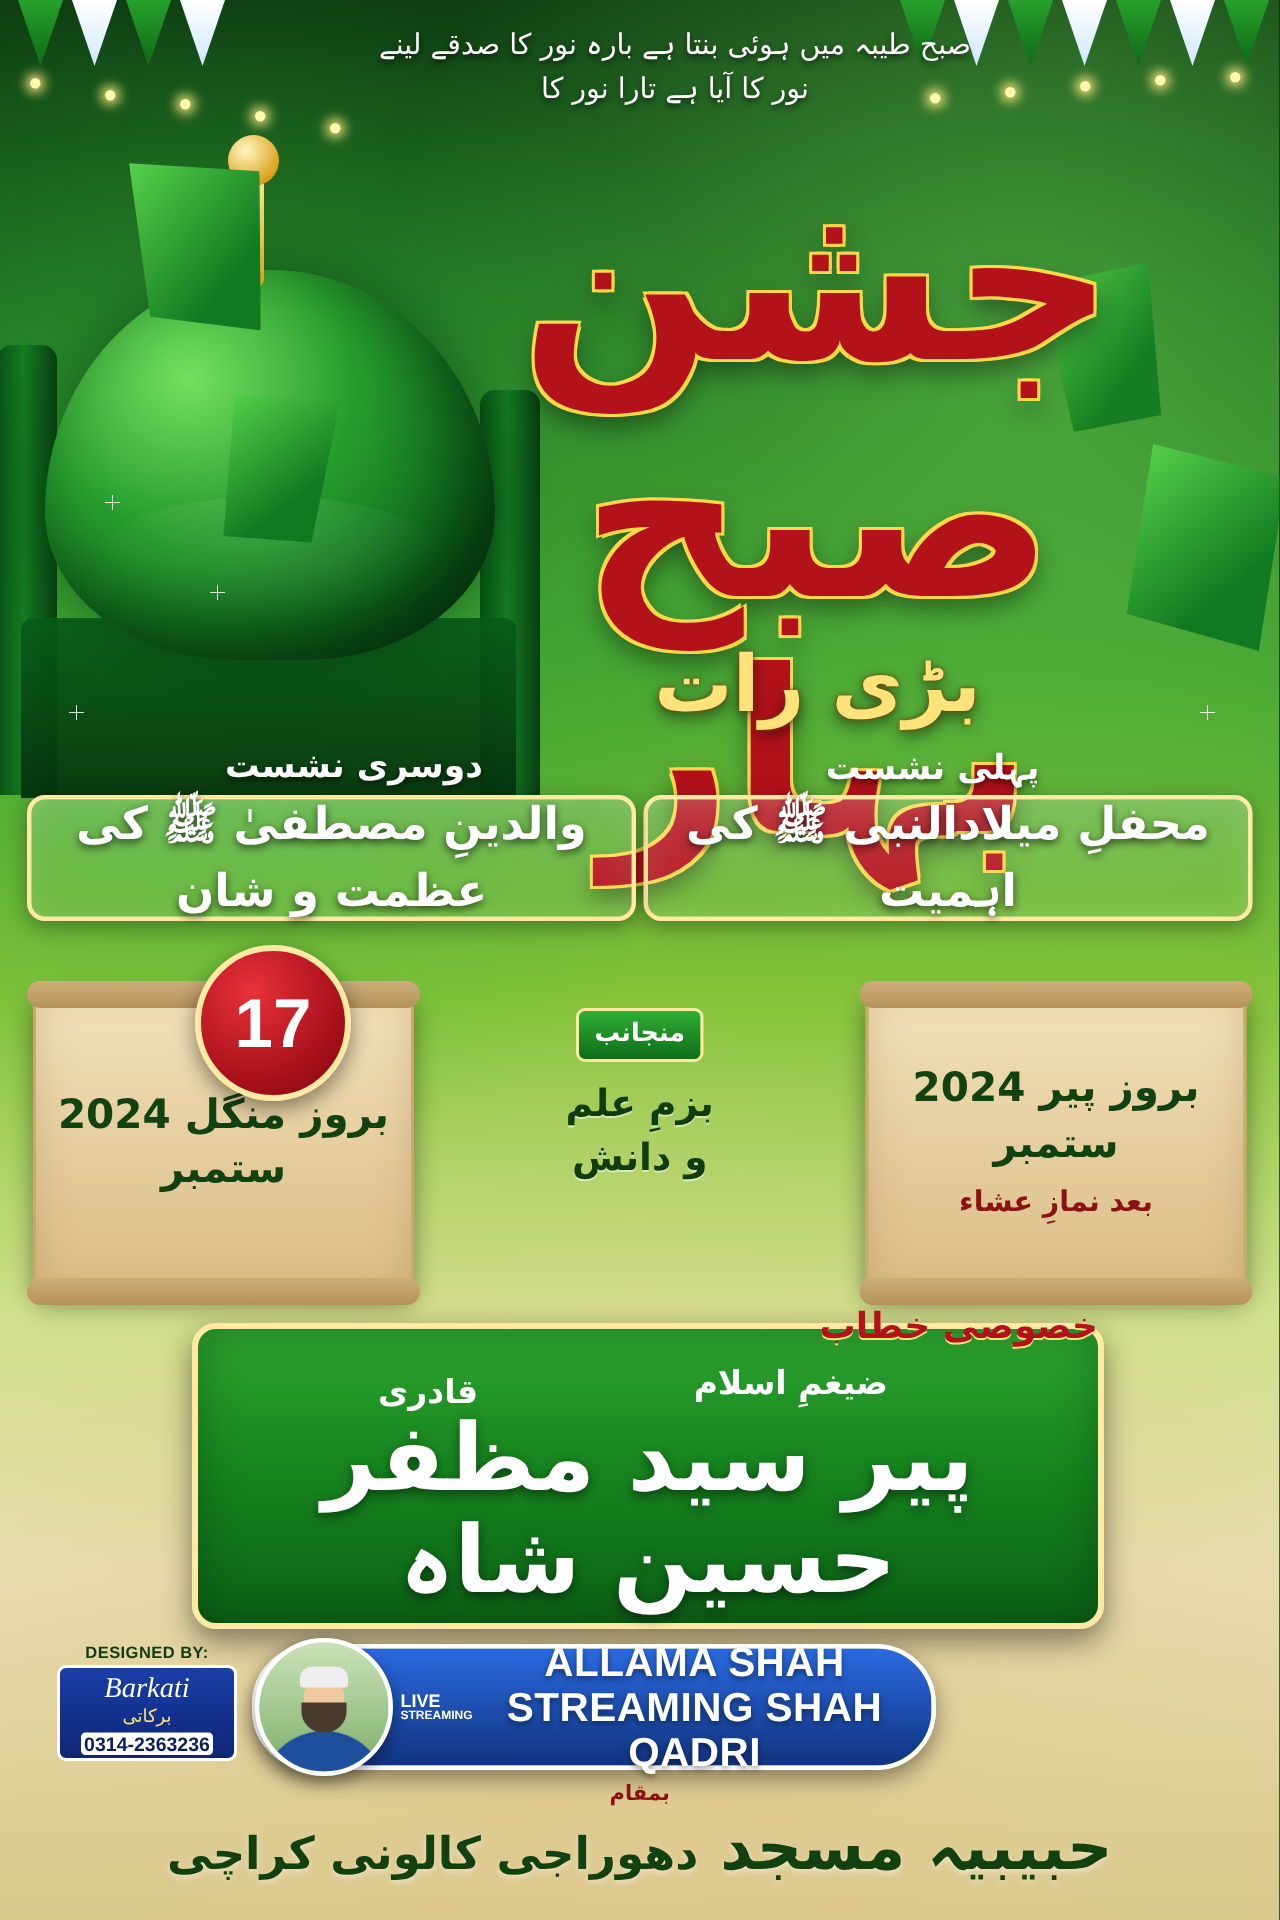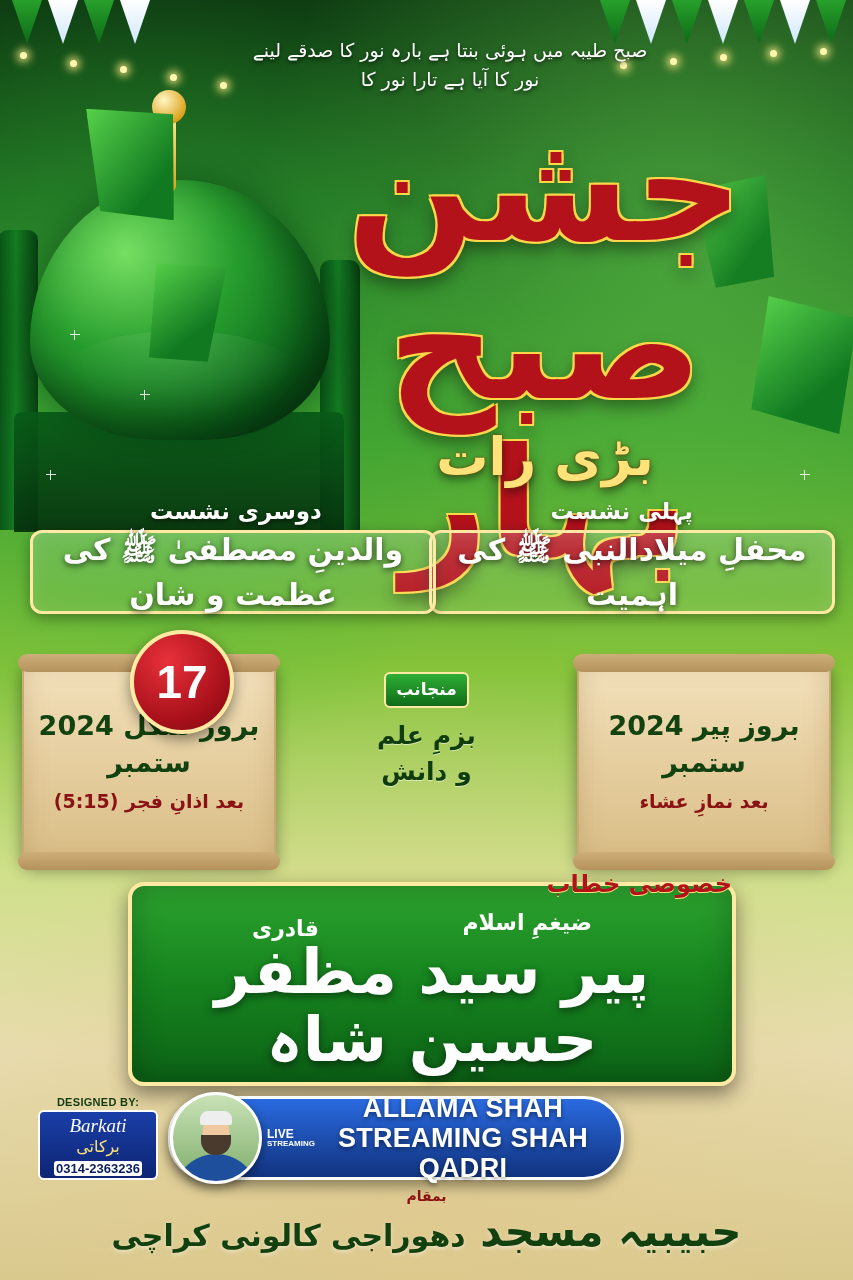--- a/index.html
+++ b/index.html
@@ -143,21 +143,20 @@
 
   .couplet {
     position: absolute;
     left: 240px;
     top: 16px;
     width: 420px;
     color: #ffffff;
     font-size: 19px;
     text-shadow: 0 2px 4px rgba(0,0,0,.65);
     z-index: 6;
-    margin-top: 20px;
   }
 
   
   .title-main {
     position: absolute;
     left: 250px;
     top: 110px;
     width: 590px;
     text-align: center;
     z-index: 7;
@@ -230,21 +229,21 @@
   .session-box .txt {
     font-family: "DejaVu Sans", sans-serif;
     direction: rtl;
     font-size: 30px;
     font-weight: bold;
     color: #ffffff;
     text-shadow: 0 2px 6px rgba(0,0,0,.65);
     padding: 0 12px;
   }
   .session-box.b-right { right: 18px; width: 400px; }
-  .session-box.b-left  { left: 18px;  width: 400px; margin-left: 12px; }
+  .session-box.b-left  { left: 18px;  width: 400px; }
 
   
   .scroll-panel {
     position: absolute;
     top: 660px;
     width: 250px;
     height: 200px;
     z-index: 6;
     background:
       linear-gradient(180deg, #f3e2bd 0%, #e7d0a2 45%, #d9bd86 100%);
@@ -432,21 +431,21 @@
   .designer .brand {
     font-family: "Liberation Serif", serif;
     font-style: italic;
     font-size: 19px;
     color: #ffffff;
     line-height: 1;
   }
   .designer .brand-ur {
     font-family: "DejaVu Sans", sans-serif;
     direction: rtl;
-    font-size: 16px;
+    font-size: 12px;
     color: #ffe27a;
   }
   .designer .phone {
     margin-top: 2px;
     background: #ffffff;
     color: #0b1f5e;
     font-size: 13px;
     font-weight: bold;
     border-radius: 3px;
   }
@@ -632,21 +631,20 @@
 
   <div class="scroll-panel s-right">
     <div class="body">
       <div class="date-line urdu">بروز پیر 2024 ستمبر</div>
       <div class="time-line urdu">بعد نمازِ عشاء</div>
     </div>
   </div>
   <div class="scroll-panel s-left">
     <div class="body">
       <div class="date-line urdu">بروز منگل 2024 ستمبر</div>
-      <div class="time-line urdu">بعد اذانِ فجر (5:15)</div>
     </div>
   </div>
 
   <div class="date-badge d-left">17</div>
 
   <div class="mid-ribbon">
     <div class="tag urdu">منجانب</div>
     <div class="mid-text urdu">بزمِ علم و دانش</div>
   </div>
 

